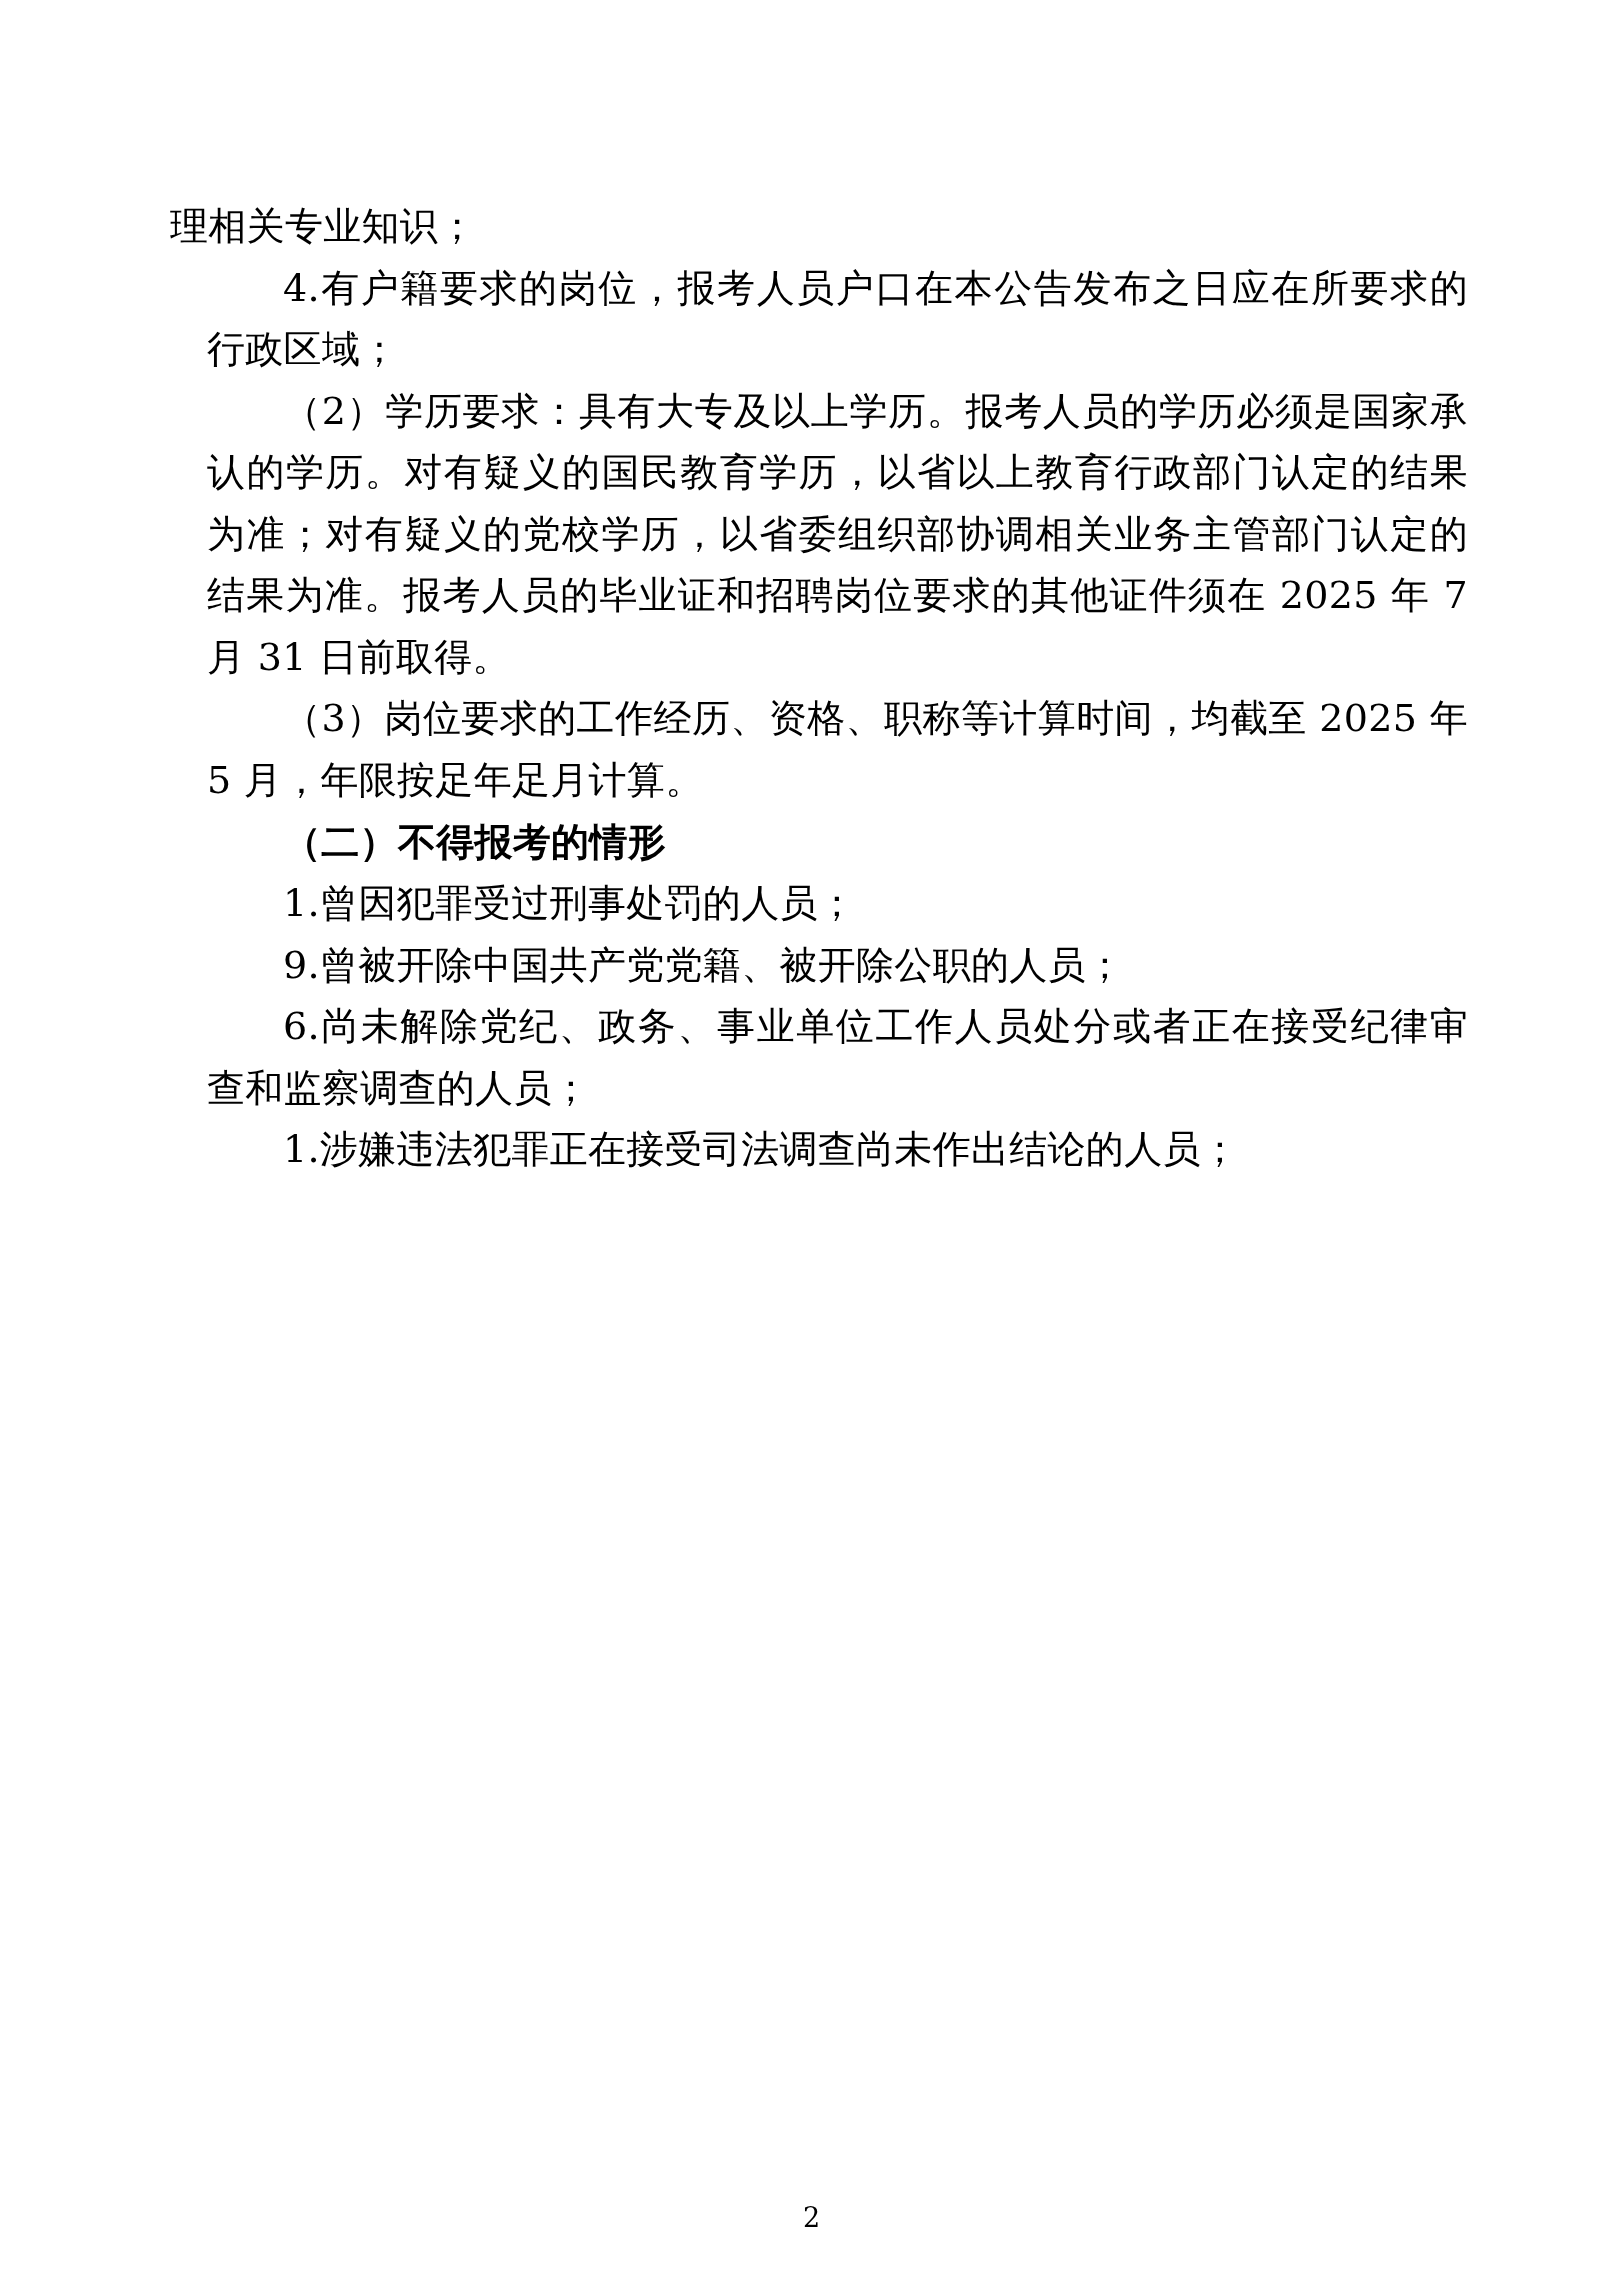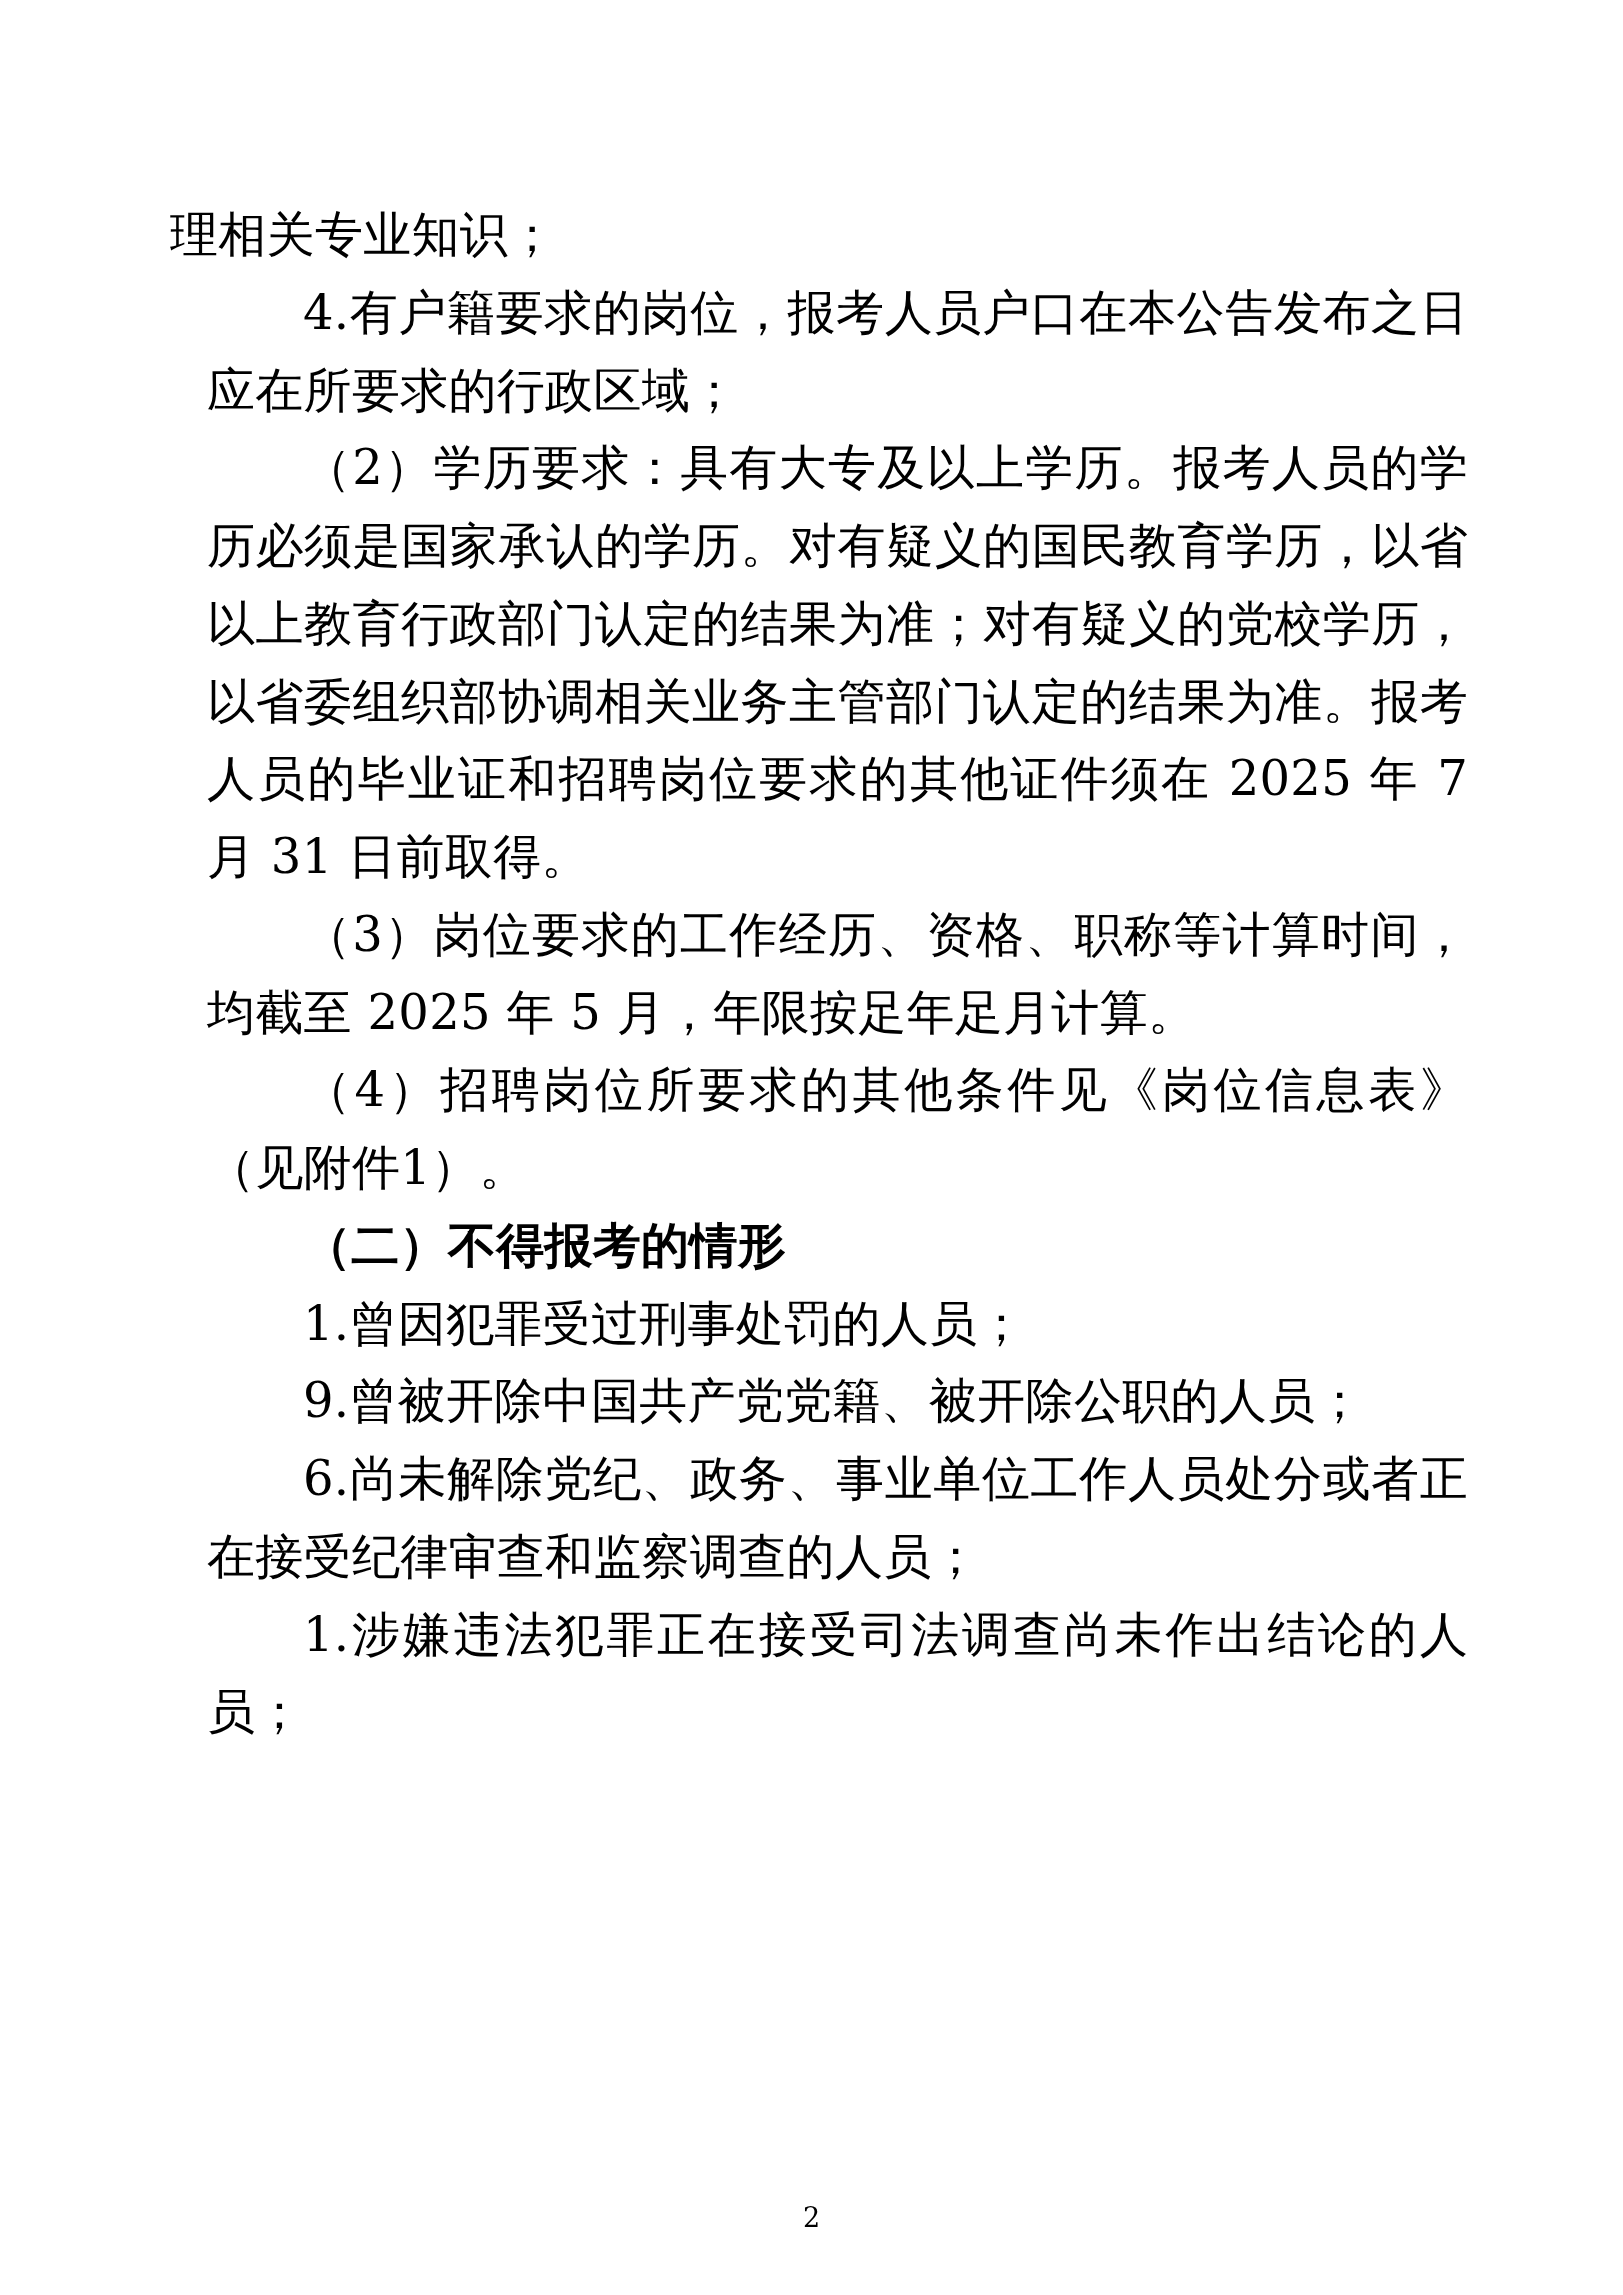--- a/index.html
+++ b/index.html
@@ -14,21 +14,21 @@
   .page {
     position: relative;
     width: 1623px;
     height: 2295px;
     background: #ffffff;
     box-sizing: border-box;
     padding: 196px 155px 0 170px;
     overflow: hidden;
   }
   .body-text {
-    font-size: 48px;
+    font-size: 38px;
     line-height: 1.62;
     letter-spacing: 0.3px;
     text-align: justify;
     text-justify: inter-ideograph;
   }
   p {
     margin: 0;
     padding: 0;
   }
   p.indent {
@@ -55,21 +55,20 @@
 </style>
 </head>
 <body>
 
 <div class="page">
   <div class="body-text">
     <p class="noindent">理相关专业知识；</p>
     <p class="indent">4.有户籍要求的岗位，报考人员户口在本公告发布之日应在所要求的行政区域；</p>
     <p class="indent">（2）学历要求：具有大专及以上学历。报考人员的学历必须是国家承认的学历。对有疑义的国民教育学历，以省以上教育行政部门认定的结果为准；对有疑义的党校学历，以省委组织部协调相关业务主管部门认定的结果为准。报考人员的毕业证和招聘岗位要求的其他证件须在 2025 年 7 月 31 日前取得。</p>
     <p class="indent">（3）岗位要求的工作经历、资格、职称等计算时间，均截至 2025 年 5 月，年限按足年足月计算。</p>
-    <p class="indent">（4）招聘岗位所要求的其他条件见《岗位信息表》（见附件1）。</p>
     <p class="indent heading">（二）不得报考的情形</p>
     <p class="indent">1.曾因犯罪受过刑事处罚的人员；</p>
     <p class="indent">9.曾被开除中国共产党党籍、被开除公职的人员；</p>
     <p class="indent">6.尚未解除党纪、政务、事业单位工作人员处分或者正在接受纪律审查和监察调查的人员；</p>
     <p class="indent">1.涉嫌违法犯罪正在接受司法调查尚未作出结论的人员；</p>
   </div>
   <div class="page-number">2</div>
 </div>
 
 

